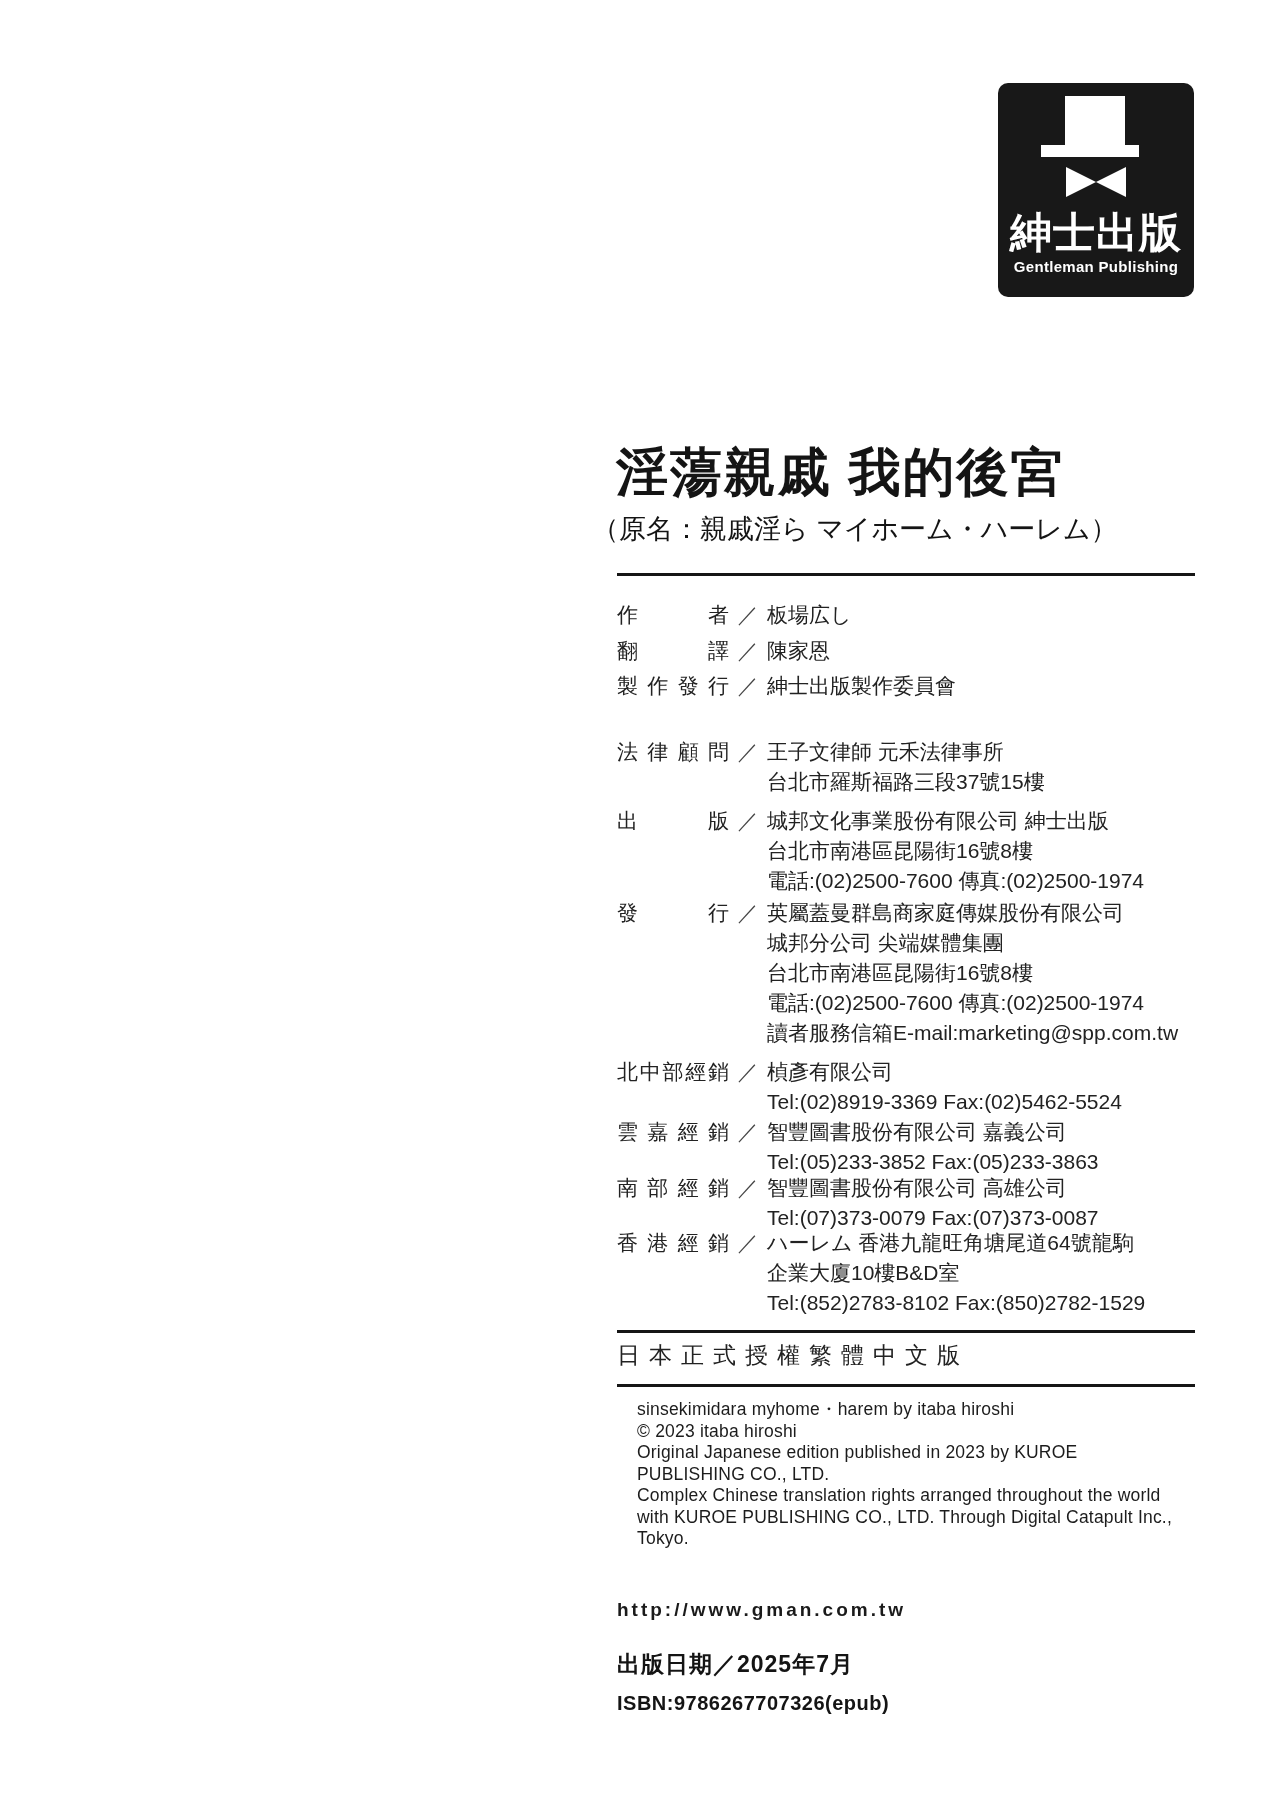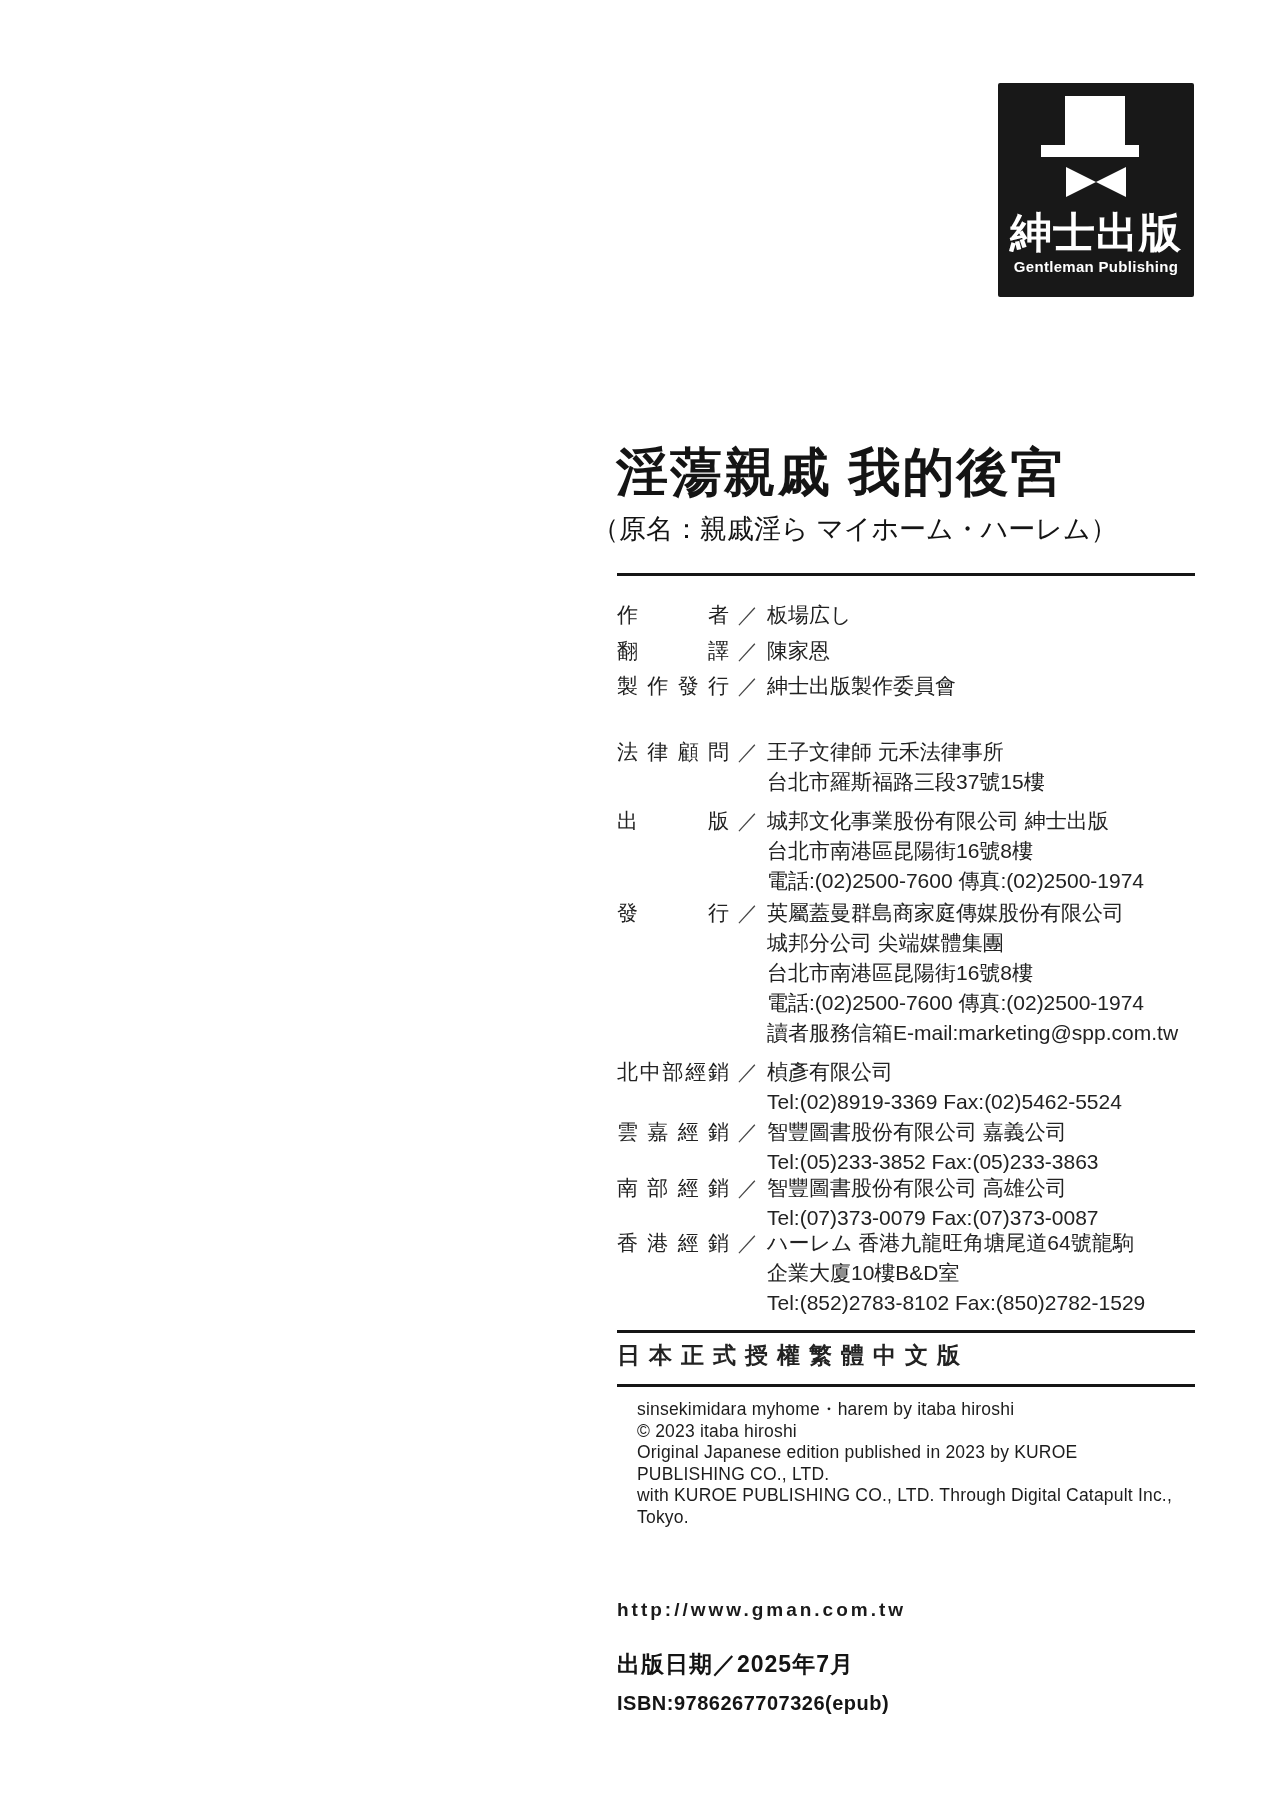--- a/index.html
+++ b/index.html
@@ -5,21 +5,21 @@
   html,body { margin:0; padding:0; background:#ffffff; }
   .page {
     position:relative; width:1280px; height:1817px; background:#ffffff;
     font-family:"Liberation Sans","DejaVu Sans",sans-serif; color:#141414;
     overflow:hidden;
   }
 
   
   .logo {
     position:absolute; left:998px; top:83px; width:196px; height:214px;
-    background:#181818; border-radius:2px;
+    background:#181818; border-radius:10px;
   }
   .hat { position:absolute; left:0; top:0; width:196px; height:80px; }
   .hat-crown { position:absolute; left:67px; top:13px; width:60px; height:49px; background:#ffffff; }
   .hat-brim  { position:absolute; left:43px; top:62px; width:98px; height:12px; background:#ffffff; }
   .bowtie { position:absolute; left:68px; top:84px; width:60px; height:30px; }
   .logo-zh {
     position:absolute; left:0; right:0; top:129px; text-align:center;
     color:#ffffff; font-weight:bold; font-size:42px; line-height:1; letter-spacing:1px;
   }
   .logo-en {
@@ -53,21 +53,21 @@
     display:inline-flex; justify-content:space-between;
     width:112px; flex:0 0 112px; white-space:nowrap;
   }
   .credit-sep { flex:0 0 38px; text-align:center; color:#444444; }
   .credit-lines { flex:1 1 auto; }
   .credit-line { white-space:nowrap; }
 
   
   .license-banner {
     position:absolute; left:617px; top:1340px; font-size:23px; line-height:30px;
-    letter-spacing:9px; color:#222222; white-space:nowrap;font-weight:bold;
+    letter-spacing:9px; color:#222222; white-space:nowrap;
   }
   .copyright {
     position:absolute; left:617px; top:1399px; font-size:17.5px; line-height:21.5px;
     letter-spacing:0.2px; color:#1c1c1c;margin-left:20px;
   }
   .copyright-line { white-space:nowrap; }
 
   
   .website {
     position:absolute; left:617px; top:1597px; font-size:19px; line-height:26px;
@@ -244,20 +244,21 @@
 
   <div class="rule rule-middle"></div>
   <div class="license-banner">日本正式授權繁體中文版</div>
   <div class="rule rule-bottom"></div>
 
   <div class="copyright">
       <div class="copyright-line">sinsekimidara myhome・harem by itaba hiroshi</div>
       <div class="copyright-line">© 2023 itaba hiroshi</div>
       <div class="copyright-line">Original Japanese edition published in 2023 by KUROE</div>
       <div class="copyright-line">PUBLISHING CO., LTD.</div>
+      <div class="copyright-line">Complex Chinese translation rights arranged throughout the world</div>
       <div class="copyright-line">with KUROE PUBLISHING CO., LTD. Through Digital Catapult Inc.,</div>
       <div class="copyright-line">Tokyo.</div>
     </div>
 
   <div class="website">http://www.gman.com.tw</div>
   <div class="pub-date">出版日期／2025年7月</div>
   <div class="isbn">ISBN:9786267707326(epub)</div>
 
 </div>
 

